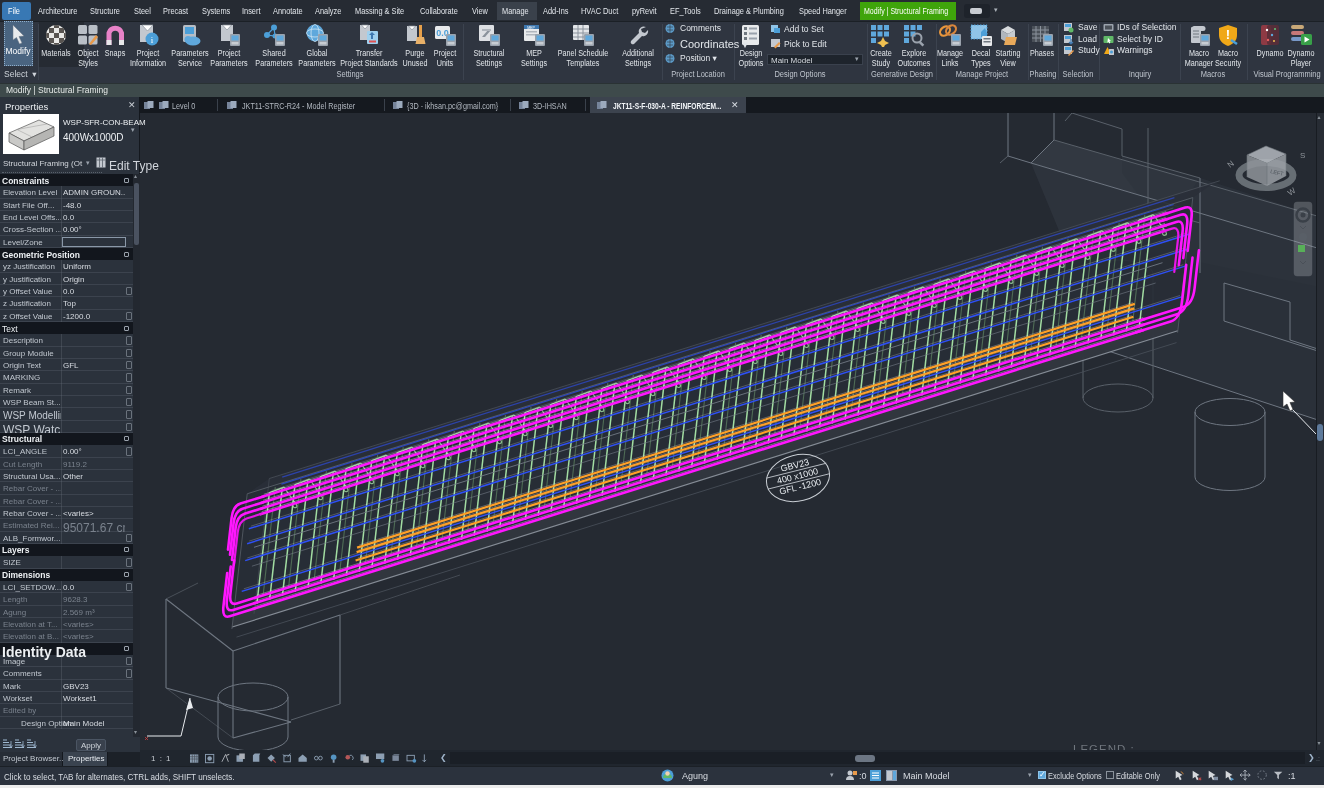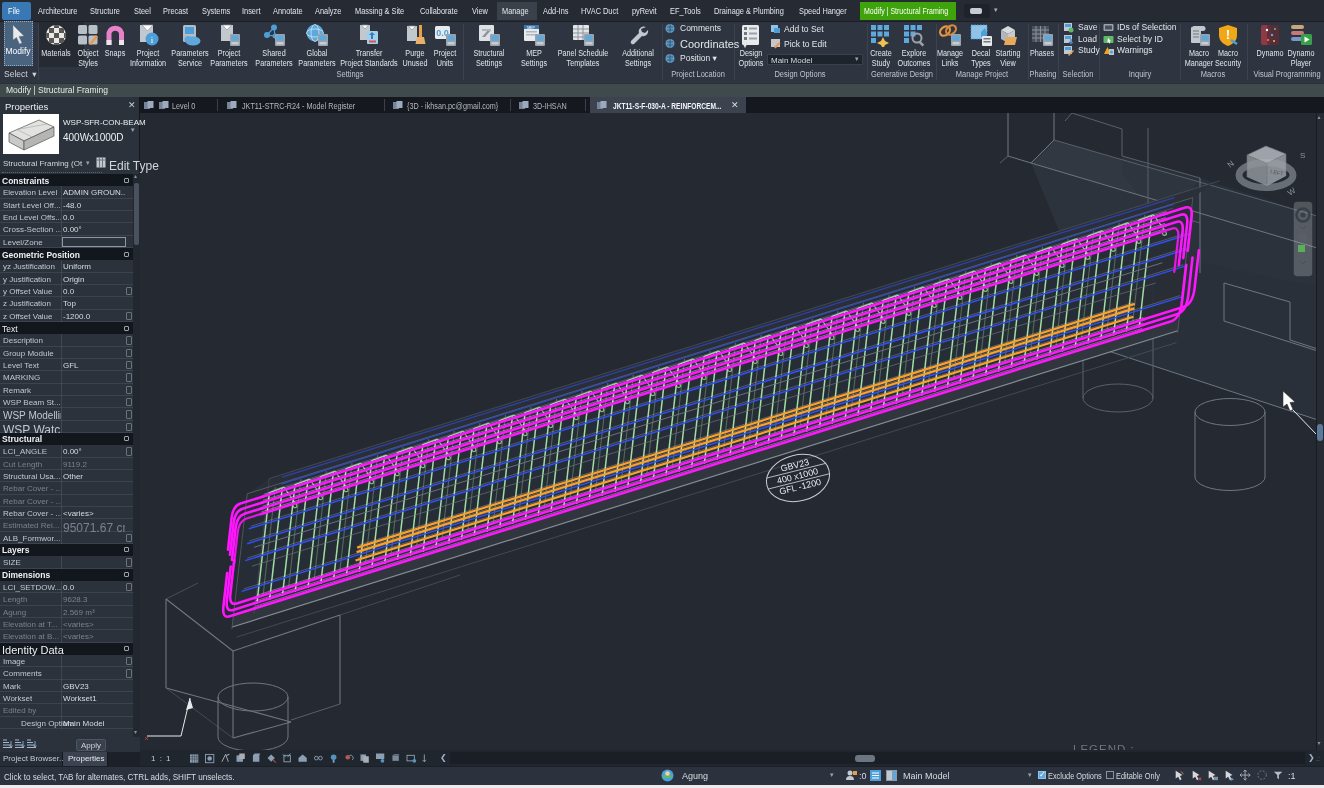--- a/index.html
+++ b/index.html
@@ -817,21 +817,21 @@
 <div class="abs" style="left:2px;top:172px;width:100px;height:1px;border-bottom:1px dotted #5a626c;"></div>
 <div class="abs" style="left:0;top:174.0px;width:133px;height:12.33px;background:#12161D;"></div>
 <div class="txt" style="left:2px;top:175.5px;font-size:8.5px;font-weight:bold;color:#EDF0F3;">Constraints</div>
 <div class="abs" style="left:124px;top:177.5px;width:5px;height:5px;border:1px solid #9aa2ac;border-radius:1px;"></div>
 <div class="abs" style="left:0;top:186.3px;width:133px;height:12.33px;border-bottom:1px solid rgba(110,118,130,0.25);"></div>
 <div class="abs" style="left:61px;top:186.3px;width:1px;height:12.33px;background:rgba(110,118,130,0.3);"></div>
 <div class="txt" style="left:3px;top:188.3px;font-size:8px;color:#C2C8D0;max-width:58px;overflow:hidden;">Elevation Level</div>
 <div class="txt" style="left:63px;top:188.3px;font-size:8px;color:#D8DCE2;max-width:62px;overflow:hidden;">ADMIN GROUN...</div>
 <div class="abs" style="left:0;top:198.7px;width:133px;height:12.33px;border-bottom:1px solid rgba(110,118,130,0.25);"></div>
 <div class="abs" style="left:61px;top:198.7px;width:1px;height:12.33px;background:rgba(110,118,130,0.3);"></div>
-<div class="txt" style="left:3px;top:200.7px;font-size:8px;color:#C2C8D0;max-width:58px;overflow:hidden;">Start Level Off...</div>
+<div class="txt" style="left:3px;top:200.7px;font-size:8px;color:#C2C8D0;max-width:58px;overflow:hidden;">Start File Off...</div>
 <div class="txt" style="left:63px;top:200.7px;font-size:8px;color:#D8DCE2;max-width:62px;overflow:hidden;">-48.0</div>
 <div class="abs" style="left:0;top:211.0px;width:133px;height:12.33px;border-bottom:1px solid rgba(110,118,130,0.25);"></div>
 <div class="abs" style="left:61px;top:211.0px;width:1px;height:12.33px;background:rgba(110,118,130,0.3);"></div>
 <div class="txt" style="left:3px;top:213.0px;font-size:8px;color:#C2C8D0;max-width:58px;overflow:hidden;">End Level Offs...</div>
 <div class="txt" style="left:63px;top:213.0px;font-size:8px;color:#D8DCE2;max-width:62px;overflow:hidden;">0.0</div>
 <div class="abs" style="left:0;top:223.3px;width:133px;height:12.33px;border-bottom:1px solid rgba(110,118,130,0.25);"></div>
 <div class="abs" style="left:61px;top:223.3px;width:1px;height:12.33px;background:rgba(110,118,130,0.3);"></div>
 <div class="txt" style="left:3px;top:225.3px;font-size:8px;color:#C2C8D0;max-width:58px;overflow:hidden;">Cross-Section ...</div>
 <div class="txt" style="left:63px;top:225.3px;font-size:8px;color:#D8DCE2;max-width:62px;overflow:hidden;">0.00°</div>
 <div class="abs" style="left:0;top:235.7px;width:133px;height:12.33px;border-bottom:1px solid rgba(110,118,130,0.25);"></div>
@@ -869,21 +869,21 @@
 <div class="abs" style="left:0;top:334.3px;width:133px;height:12.33px;border-bottom:1px solid rgba(110,118,130,0.25);"></div>
 <div class="abs" style="left:61px;top:334.3px;width:1px;height:12.33px;background:rgba(110,118,130,0.3);"></div>
 <div class="txt" style="left:3px;top:336.3px;font-size:8px;color:#C2C8D0;max-width:58px;overflow:hidden;">Description</div>
 <div class="abs" style="left:126px;top:336.3px;width:6px;height:8.33px;border:1px solid #6a727c;border-radius:1px;"></div>
 <div class="abs" style="left:0;top:346.6px;width:133px;height:12.33px;border-bottom:1px solid rgba(110,118,130,0.25);"></div>
 <div class="abs" style="left:61px;top:346.6px;width:1px;height:12.33px;background:rgba(110,118,130,0.3);"></div>
 <div class="txt" style="left:3px;top:348.6px;font-size:8px;color:#C2C8D0;max-width:58px;overflow:hidden;">Group Module</div>
 <div class="abs" style="left:126px;top:348.6px;width:6px;height:8.33px;border:1px solid #6a727c;border-radius:1px;"></div>
 <div class="abs" style="left:0;top:358.9px;width:133px;height:12.33px;border-bottom:1px solid rgba(110,118,130,0.25);"></div>
 <div class="abs" style="left:61px;top:358.9px;width:1px;height:12.33px;background:rgba(110,118,130,0.3);"></div>
-<div class="txt" style="left:3px;top:360.9px;font-size:8px;color:#C2C8D0;max-width:58px;overflow:hidden;">Level Text</div>
+<div class="txt" style="left:3px;top:360.9px;font-size:8px;color:#C2C8D0;max-width:58px;overflow:hidden;">Origin Text</div>
 <div class="txt" style="left:63px;top:360.9px;font-size:8px;color:#D8DCE2;max-width:62px;overflow:hidden;">GFL</div>
 <div class="abs" style="left:126px;top:360.9px;width:6px;height:8.33px;border:1px solid #6a727c;border-radius:1px;"></div>
 <div class="abs" style="left:0;top:371.3px;width:133px;height:12.33px;border-bottom:1px solid rgba(110,118,130,0.25);"></div>
 <div class="abs" style="left:61px;top:371.3px;width:1px;height:12.33px;background:rgba(110,118,130,0.3);"></div>
 <div class="txt" style="left:3px;top:373.3px;font-size:8px;color:#C2C8D0;max-width:58px;overflow:hidden;">MARKING</div>
 <div class="abs" style="left:126px;top:373.3px;width:6px;height:8.33px;border:1px solid #6a727c;border-radius:1px;"></div>
 <div class="abs" style="left:0;top:383.6px;width:133px;height:12.33px;border-bottom:1px solid rgba(110,118,130,0.25);"></div>
 <div class="abs" style="left:61px;top:383.6px;width:1px;height:12.33px;background:rgba(110,118,130,0.3);"></div>
 <div class="txt" style="left:3px;top:385.6px;font-size:8px;color:#C2C8D0;max-width:58px;overflow:hidden;">Remark</div>
 <div class="abs" style="left:126px;top:385.6px;width:6px;height:8.33px;border:1px solid #6a727c;border-radius:1px;"></div>
@@ -958,21 +958,21 @@
 <div class="txt" style="left:63px;top:607.6px;font-size:8px;color:#7A828D;max-width:62px;overflow:hidden;">2.569 m³</div>
 <div class="abs" style="left:0;top:617.9px;width:133px;height:12.33px;border-bottom:1px solid rgba(110,118,130,0.25);"></div>
 <div class="abs" style="left:61px;top:617.9px;width:1px;height:12.33px;background:rgba(110,118,130,0.3);"></div>
 <div class="txt" style="left:3px;top:619.9px;font-size:8px;color:#7A828D;max-width:58px;overflow:hidden;">Elevation at T...</div>
 <div class="txt" style="left:63px;top:619.9px;font-size:8px;color:#7A828D;max-width:62px;overflow:hidden;">&lt;varies&gt;</div>
 <div class="abs" style="left:0;top:630.2px;width:133px;height:12.33px;border-bottom:1px solid rgba(110,118,130,0.25);"></div>
 <div class="abs" style="left:61px;top:630.2px;width:1px;height:12.33px;background:rgba(110,118,130,0.3);"></div>
 <div class="txt" style="left:3px;top:632.2px;font-size:8px;color:#7A828D;max-width:58px;overflow:hidden;">Elevation at B...</div>
 <div class="txt" style="left:63px;top:632.2px;font-size:8px;color:#7A828D;max-width:62px;overflow:hidden;">&lt;varies&gt;</div>
 <div class="abs" style="left:0;top:642.5px;width:133px;height:12.33px;background:#12161D;"></div>
-<div class="txt" style="left:2px;top:644.0px;font-size:11px;font-weight:normal;color:#EDF0F3;">Identity Data</div>
+<div class="txt" style="left:2px;top:644.0px;font-size:14px;font-weight:bold;color:#EDF0F3;">Identity Data</div>
 <div class="abs" style="left:124px;top:646.0px;width:5px;height:5px;border:1px solid #9aa2ac;border-radius:1px;"></div>
 <div class="abs" style="left:0;top:654.9px;width:133px;height:12.33px;border-bottom:1px solid rgba(110,118,130,0.25);"></div>
 <div class="abs" style="left:61px;top:654.9px;width:1px;height:12.33px;background:rgba(110,118,130,0.3);"></div>
 <div class="txt" style="left:3px;top:656.9px;font-size:8px;color:#C2C8D0;max-width:58px;overflow:hidden;">Image</div>
 <div class="abs" style="left:126px;top:656.9px;width:6px;height:8.33px;border:1px solid #6a727c;border-radius:1px;"></div>
 <div class="abs" style="left:0;top:667.2px;width:133px;height:12.33px;border-bottom:1px solid rgba(110,118,130,0.25);"></div>
 <div class="abs" style="left:61px;top:667.2px;width:1px;height:12.33px;background:rgba(110,118,130,0.3);"></div>
 <div class="txt" style="left:3px;top:669.2px;font-size:8px;color:#C2C8D0;max-width:58px;overflow:hidden;">Comments</div>
 <div class="abs" style="left:126px;top:669.2px;width:6px;height:8.33px;border:1px solid #6a727c;border-radius:1px;"></div>
 <div class="abs" style="left:0;top:679.5px;width:133px;height:12.33px;border-bottom:1px solid rgba(110,118,130,0.25);"></div>

